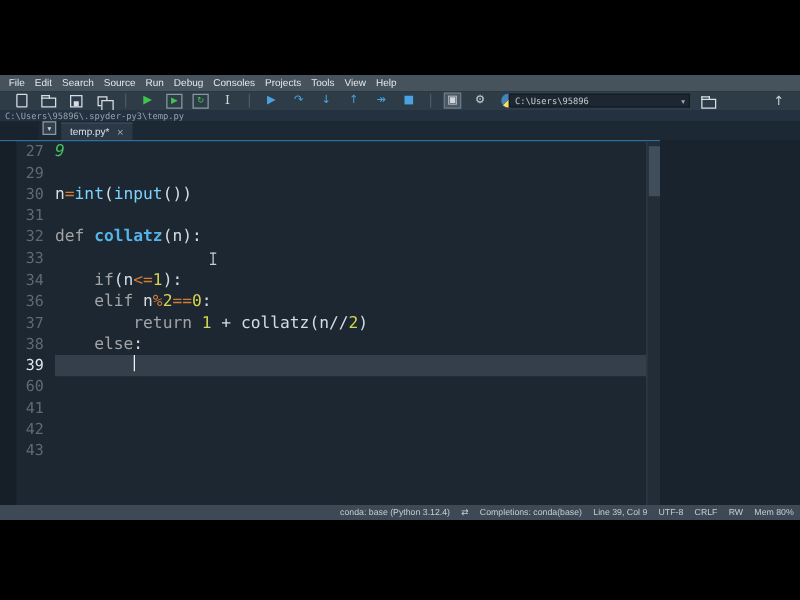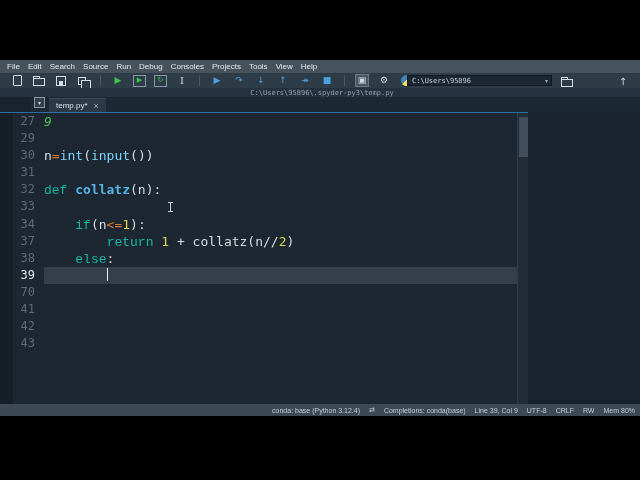--- a/index.html
+++ b/index.html
@@ -35,21 +35,21 @@
 
   .workdir { position:absolute; right:88px; top:2px; width:145px; height:11px; background:#1d2731;
              border:1px solid #121a22; display:flex; align-items:center; }
   .workdir-text { flex:1; font-family:"DejaVu Sans Mono", monospace; font-size:7px; color:#c2ccd4; padding-left:4px;
                   white-space:nowrap; overflow:hidden; }
   .workdir-arrow { width:9px; font-size:6px; color:#9fadb8; text-align:center; }
   .tb-right-icon { position:absolute; top:2px; }
 
   
   .pathbar { position:absolute; left:0; top:28px; width:640px; height:9px; background:#243140;
-             display:flex; align-items:center; padding-left:4px;justify-content:center; }
+             display:flex; align-items:center; padding-left:4px; }
   .pathbar span { font-family:"DejaVu Sans Mono", monospace; font-size:7px; color:#93a1ad; }
 
   
   .tabbar { position:absolute; left:0; top:37px; width:640px; height:15px; background:#1d2835;
             display:flex; align-items:flex-start;margin-left:31px; }
   .browse-tabs { width:11px; height:11px; border:1px solid #8a98a3; background:#33404c; margin:0 4px 0 3px;
                  display:flex; align-items:center; justify-content:center; font-size:6px; color:#cfd7dd; }
   .tab { display:flex; align-items:center; height:14px; margin-top:1px; padding:0 7px; background:#2b3845;
          border-top:1px solid #3d4b58; }
   .tab-label { font-size:8px; color:#dbe2e8; }
@@ -59,21 +59,21 @@
 
   
   .editor { position:absolute; left:0; top:52px; width:528px; height:292px; background:#1c2731;
             border-top:1px solid #2d6f9e; overflow:hidden; }
   .gutter-strip { position:absolute; left:0; top:0; width:13px; height:100%; background:#161f28; }
   .code-row { display:flex; height:17.1px; line-height:17.1px; font-family:"DejaVu Sans Mono", monospace; font-size:13px; }
   .gutter-cell { width:44px; padding-right:9px; text-align:right; color:#5c6b77; flex:none; font-size:12px; }
   .code-row.current .gutter-cell { color:#dfe7ee; }
   .code-cell { flex:1; white-space:pre; color:#d4dce3; margin-right:11px; }
   .code-row.current .code-cell { background:#353f4b; }
-  .tok-kw { color:#14b8a6;font-family:Liberation Mono, monospace; }
+  .tok-kw { color:#a3a3a3; }
   .tok-fn { color:#55b4e5; font-weight:bold; }
   .tok-bi { color:#7dd3fc; }
   .tok-str { color:#43bd5d; font-style:italic; }
   .tok-num { color:#d6d64f; }
   .tok-op { color:#d47b32; }
   .tok-pl { color:#d4dce3; }
   .caret { display:inline-block; width:1.5px; height:13px; background:#eef3f7; vertical-align:middle; margin-bottom:3px; }
   .mouse-ibeam { position:absolute; left:170px; top:89px; width:1px; height:10px; background:#c7cfd6; }
   .mouse-ibeam::before, .mouse-ibeam::after { content:""; position:absolute; left:-2px; width:5px; height:1px; background:#c7cfd6; }
   .mouse-ibeam::before { top:0; } .mouse-ibeam::after { bottom:0; }
@@ -189,33 +189,37 @@
           </div>
           <div class="code-row">
             <div class="gutter-cell">33</div>
             <div class="code-cell"></div>
           </div>
           <div class="code-row">
             <div class="gutter-cell">34</div>
             <div class="code-cell"><span class="tok-pl">    </span><span class="tok-kw">if</span><span class="tok-pl">(n</span><span class="tok-op">&lt;=</span><span class="tok-num">1</span><span class="tok-pl">):</span></div>
           </div>
           <div class="code-row">
+            <div class="gutter-cell">36</div>
+            <div class="code-cell"><span class="tok-pl">    </span><span class="tok-kw">elif</span><span class="tok-pl"> n</span><span class="tok-op">%</span><span class="tok-num">2</span><span class="tok-op">==</span><span class="tok-num">0</span><span class="tok-pl">:</span></div>
+          </div>
+          <div class="code-row">
             <div class="gutter-cell">37</div>
             <div class="code-cell"><span class="tok-pl">        </span><span class="tok-kw">return</span><span class="tok-pl"> </span><span class="tok-num">1</span><span class="tok-pl"> + collatz(n</span><span class="tok-pl">//</span><span class="tok-num">2</span><span class="tok-pl">)</span></div>
           </div>
           <div class="code-row">
             <div class="gutter-cell">38</div>
             <div class="code-cell"><span class="tok-pl">    </span><span class="tok-kw">else</span><span class="tok-pl">:</span></div>
           </div>
           <div class="code-row current">
             <div class="gutter-cell">39</div>
             <div class="code-cell">        <span class="caret"></span></div>
           </div>
           <div class="code-row">
-            <div class="gutter-cell">70</div>
+            <div class="gutter-cell">60</div>
             <div class="code-cell"></div>
           </div>
           <div class="code-row">
             <div class="gutter-cell">41</div>
             <div class="code-cell"></div>
           </div>
           <div class="code-row">
             <div class="gutter-cell">42</div>
             <div class="code-cell"></div>
           </div>

